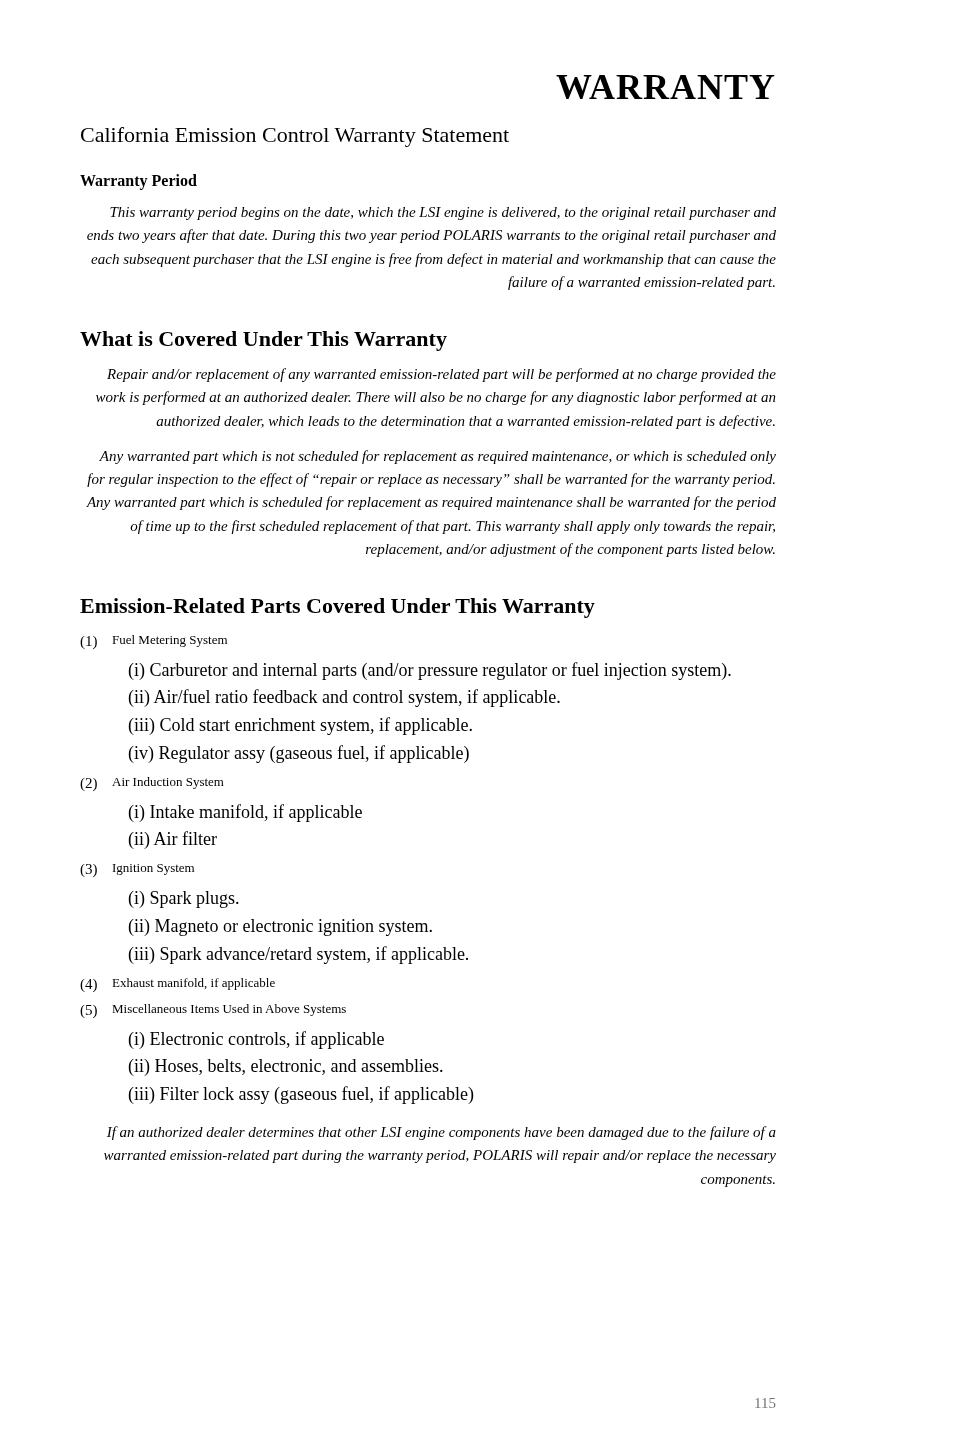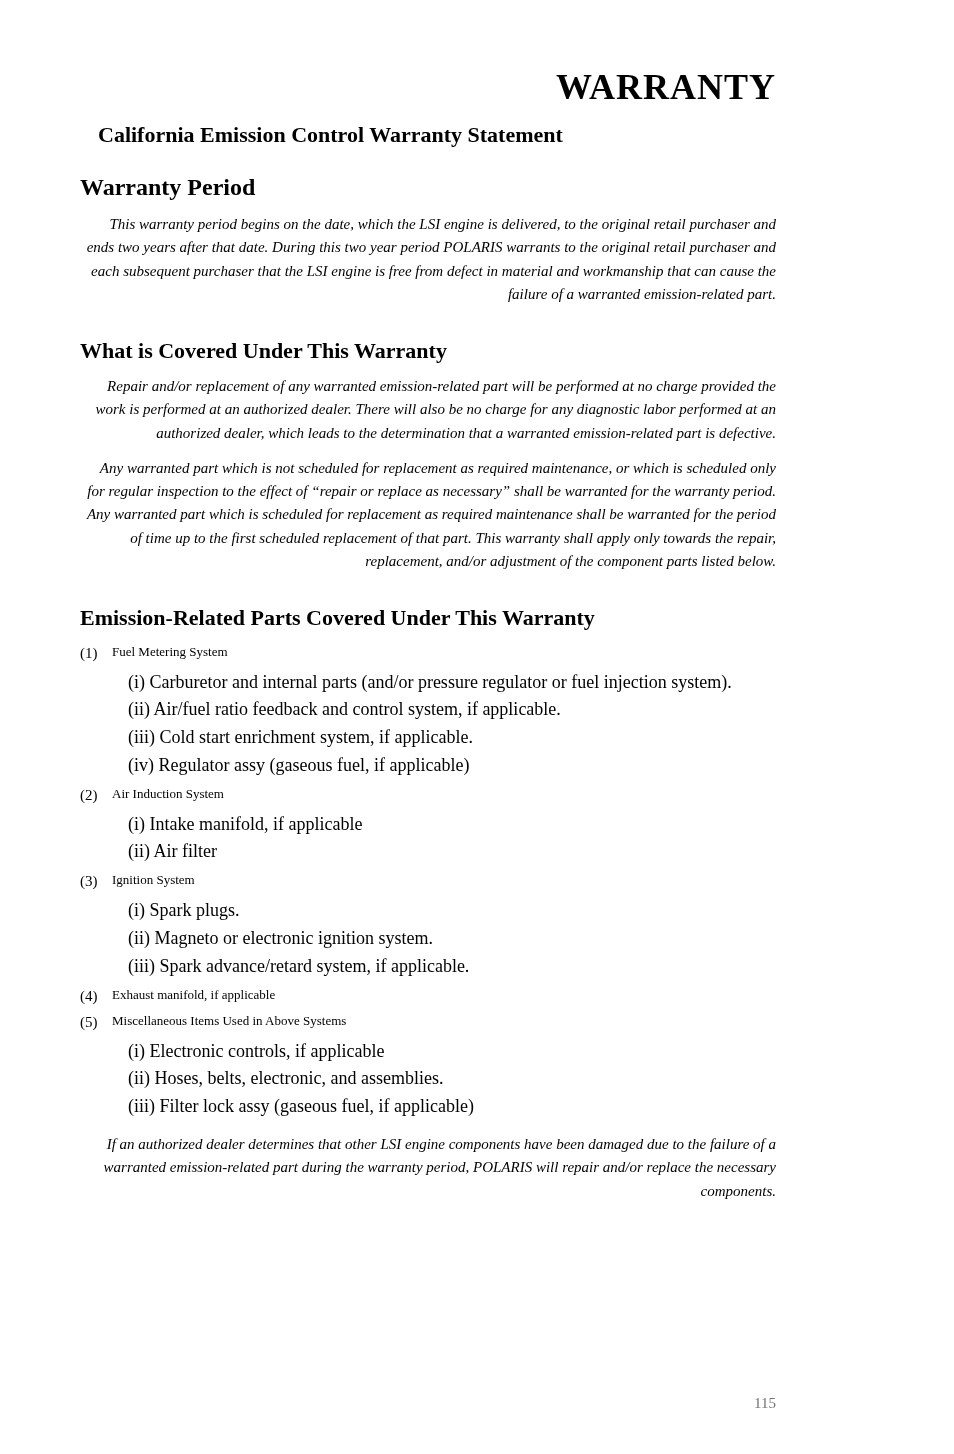--- a/index.html
+++ b/index.html
@@ -29,27 +29,26 @@
     .page-title {
       text-align: right;
       font-size: 36px;
       font-weight: bold;
       margin-bottom: 4px;
       letter-spacing: 1px;
     }
 
     .section-title-large {
       font-size: 22px;
-      font-weight: bold;
+      font-weight: normal;
       margin-bottom: 2px;
-      margin-left: 18px;
     }
 
     .section-title-medium {
-      font-size: 24px;
+      font-size: 16px;
       font-weight: bold;
       margin-bottom: 8px;
       margin-top: 18px;
     }
 
     .section-heading {
       font-size: 22px;
       font-weight: bold;
       margin-top: 28px;
       margin-bottom: 8px;

